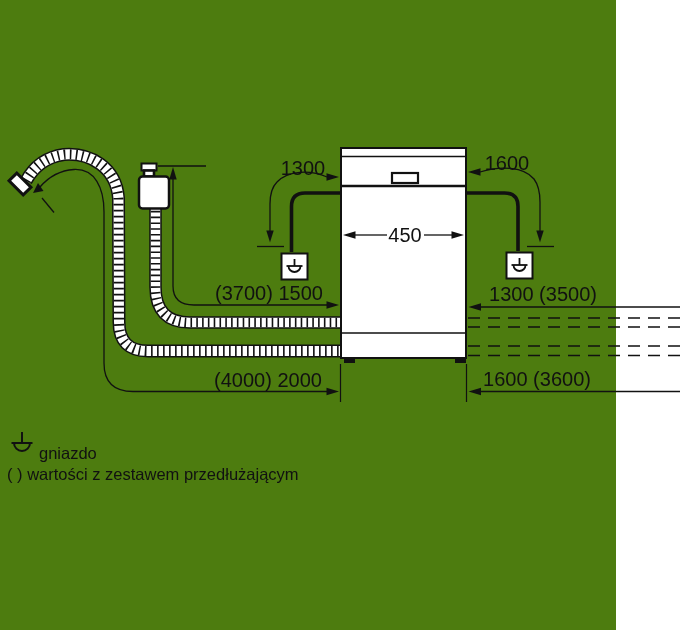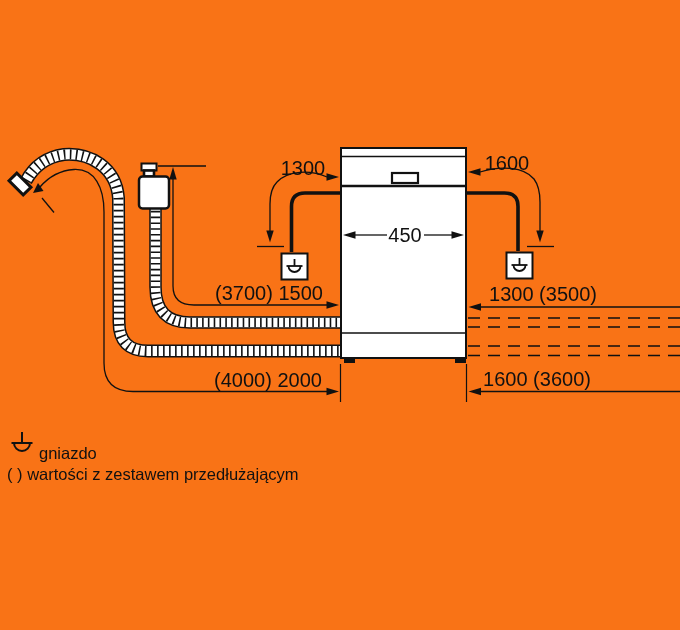--- a/index.html
+++ b/index.html
@@ -1,20 +1,20 @@
 <!DOCTYPE html>
 <html><head>
 <meta charset="utf-8">
 <style>
   html,body{margin:0;padding:0;}
   body{
     width:680px;height:630px;background:#ffffff;overflow:hidden;
     font-family:"Liberation Sans", sans-serif;
   }
-  .canvas{position:relative;width:680px;height:630px;background:#f97316;}
+  .canvas{position:relative;width:616px;height:630px;background:#4d7c0f;}
   svg{position:absolute;left:0;top:0;}
   svg text{
     font-family:"Liberation Sans", sans-serif;
     fill:#111;
   }
   .dim-label{font-size:20px;}
   .legend-label{font-size:16.5px;}
 </style>
 </head>
 <body>

